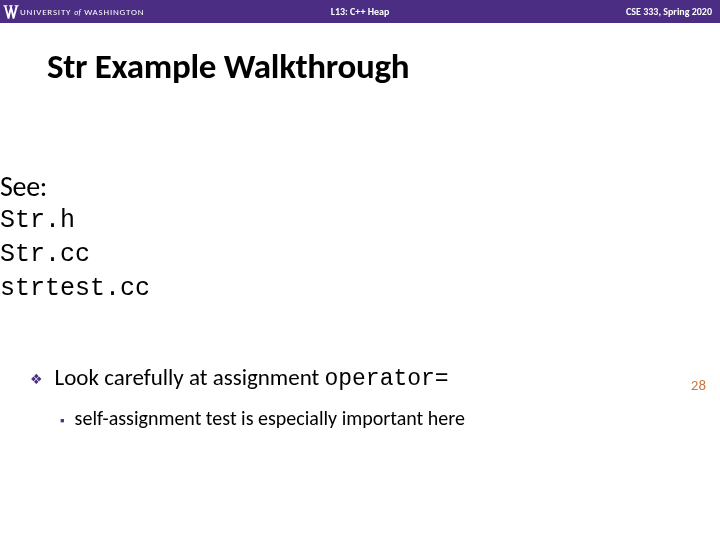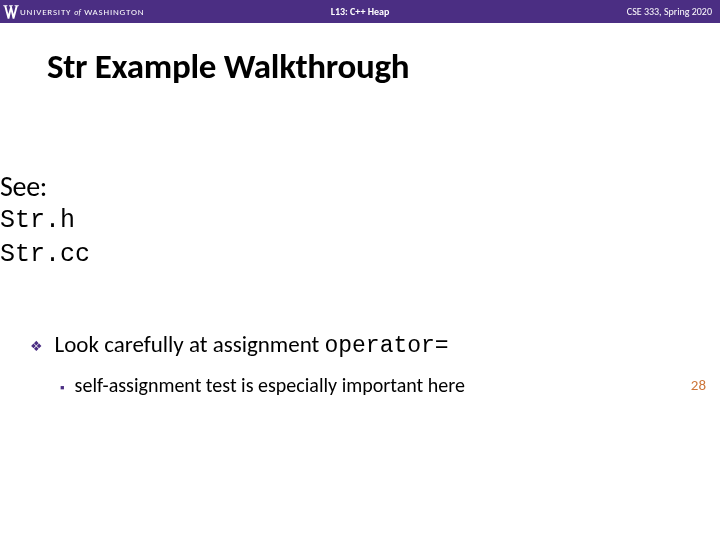--- a/index.html
+++ b/index.html
@@ -33,21 +33,21 @@
     position: absolute;
     left: 50%;
     transform: translateX(-50%);
     font-size: 10px;
     font-weight: 600;
   }
   .course-info {
     position: absolute;
     right: 8px;
     font-size: 10px;
-    font-weight: 400;
+    font-weight: 700;
   }
   .title {
     font-size: 35px;
     font-weight: 700;
     color: #000;
     margin: 22px 0 0 47px;
     letter-spacing: -0.3px;
   }
   .see-block {
     text-align: left;
@@ -112,20 +112,21 @@
     <span class="lecture-title">L13: C++ Heap</span>
     <span class="course-info">CSE 333, Spring 2020</span>
   </div>
 
   <h1 class="title">Str Example Walkthrough</h1>
 
   <div class="see-block">
     <div class="see-label">See:</div>
     <div class="file">Str.h</div>
     <div class="file">Str.cc</div>
+    <div class="file">strtest.cc</div>
   </div>
 
   <div class="bullets">
     <div class="b1">
       <span class="m">❖</span>
       <span>
         <span>Look carefully at assignment </span><span class="mono">operator=</span>
       </span>
     </div>
     <div class="b2">

